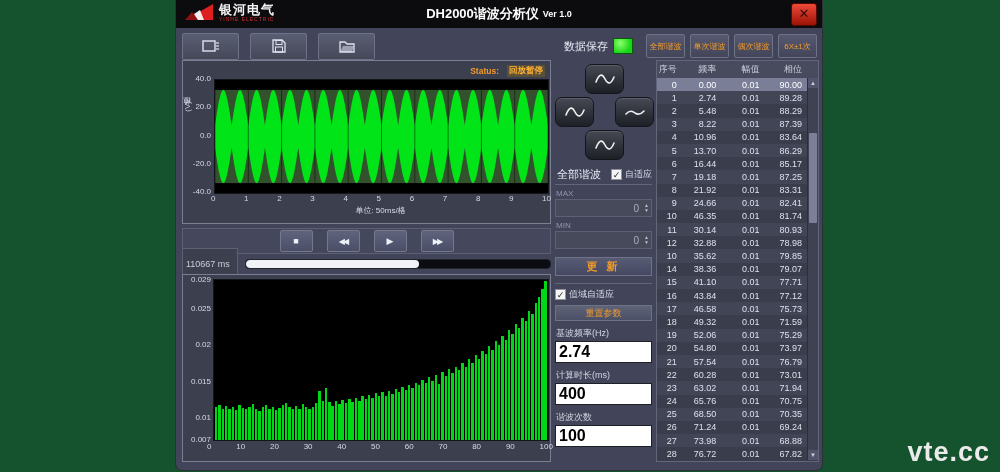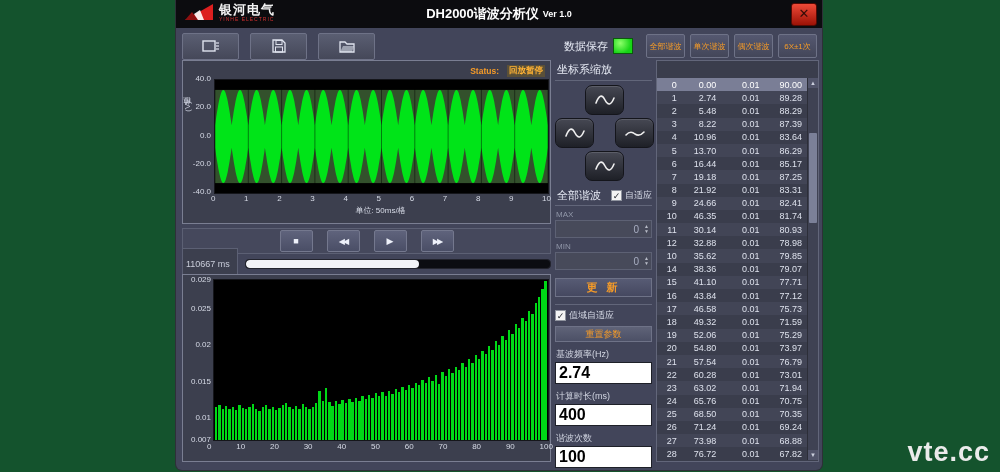--- a/index.html
+++ b/index.html
@@ -374,21 +374,20 @@
           <span>50</span>
           <span>60</span>
           <span>70</span>
           <span>80</span>
           <span>90</span>
           <span>100</span>
         </div>
     </div>
 
     <div class="mid">
-      <div class="sec-title">坐标系缩放</div>
       <div class="zoom-pad">
         <div class="zbtn" style="left:30px;top:0;">
           <svg width="22" height="13" viewBox="0 0 22 13">
             <path d="M2,9 Q6.5,-3 11,6 Q15.5,15 20,4" fill="none" stroke="#efefef" stroke-width="1.6" stroke-linecap="round"></path>
           </svg>
         </div>
         <div class="zbtn" style="left:0;top:33px;">
           <svg width="22" height="13" viewBox="0 0 22 13">
             <path d="M2,9 Q6.5,-3 11,6 Q15.5,15 20,4" fill="none" stroke="#efefef" stroke-width="1.6" stroke-linecap="round"></path>
           </svg>
@@ -448,20 +447,26 @@
       <div class="in-label">计算时长(ms)</div>
       <input class="white-input" readonly="" value="400" style="">
 
       <div class="in-label">谐波次数</div>
       <input class="white-input" readonly="" value="100" style="">
 
       
     </div>
 
     <div class="tablewrap">
+      <div class="thead">
+        <span class="hcell c0">序号</span>
+        <span class="hcell c1">频率</span>
+        <span class="hcell c2">幅值</span>
+        <span class="hcell c3">相位</span>
+      </div>
       <div class="tbody">
           <div class="trow sel">
             <span class="tcell c0">0</span>
             <span class="tcell c1">0.00</span>
             <span class="tcell c2">0.01</span>
             <span class="tcell c3">90.00</span>
           </div>
           <div class="trow alt">
             <span class="tcell c0">1</span>
             <span class="tcell c1">2.74</span>

